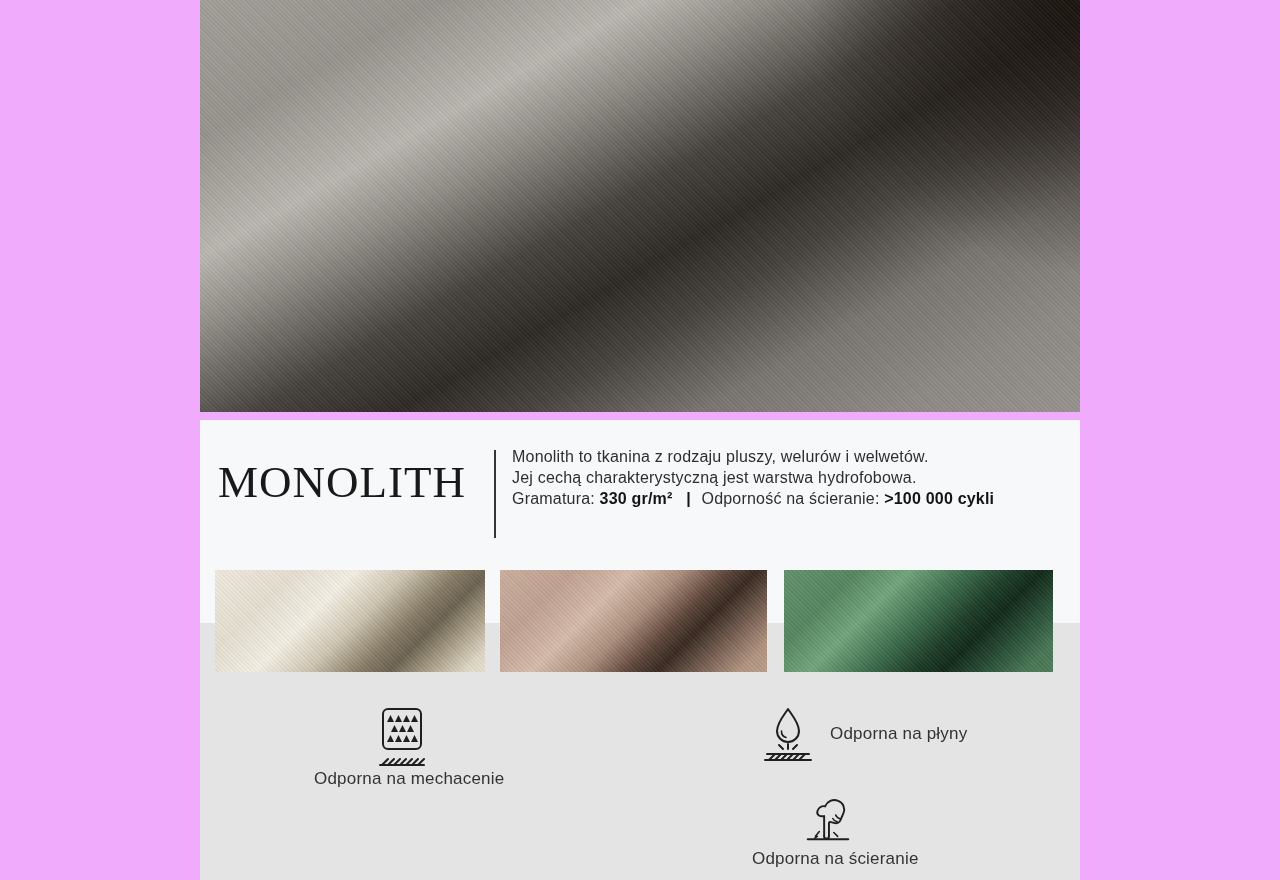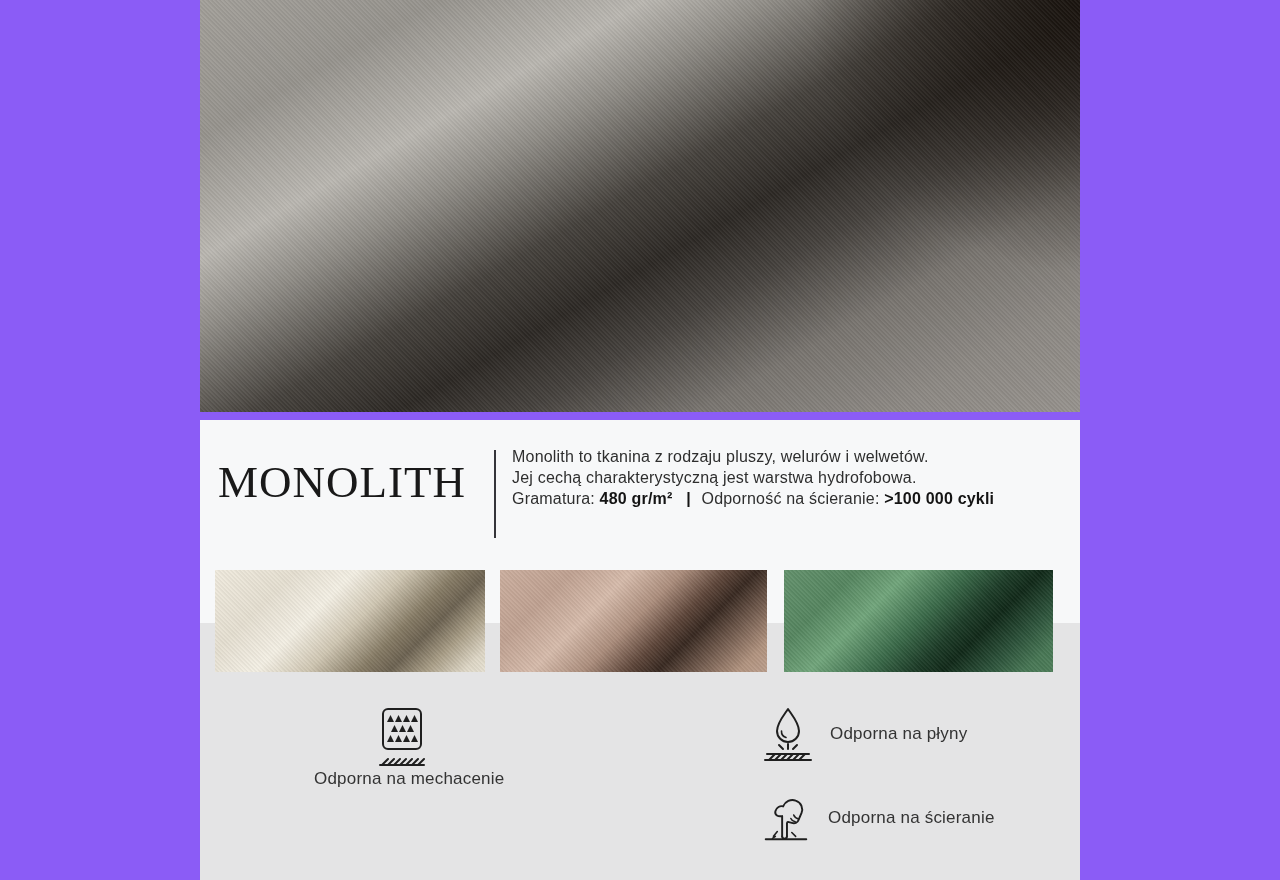--- a/index.html
+++ b/index.html
@@ -1,16 +1,16 @@
 <!DOCTYPE html>
 <html><head>
 <meta charset="utf-8">
 <style>
   html,body{margin:0;padding:0;background:#ffffff;}
-  .stage{position:relative;width:1280px;height:880px;background:#8b5cf6;overflow:hidden;
+  .stage{position:relative;width:1280px;height:880px;background:#f0abfc;overflow:hidden;
          font-family:"Liberation Sans",sans-serif;}
 
   
   .hero{position:absolute;left:200px;top:0;width:880px;height:412px;
     background:
       radial-gradient(circle at 100% 0%, rgba(24,18,13,0.95) 0%, rgba(24,18,13,0.6) 11%, rgba(24,18,13,0) 28%),
       linear-gradient(150deg,#a29f99 0%,#96938d 15%,#bab7b1 28%,#8f8c86 36%,#45413c 48%,
                       #2c2824 57%,#45413d 65%,#78746f 76%,#8c8883 88%,#96928d 100%);}
   .texture::after{content:"";position:absolute;inset:0;pointer-events:none;
       background:repeating-linear-gradient(45deg,rgba(255,255,255,0.05) 0 1px,rgba(0,0,0,0.045) 2px 3px);}
@@ -38,41 +38,41 @@
   .s3{left:784px;width:269px;
       background:linear-gradient(135deg,#63916c 0%,#55855f 20%,#71a57b 34%,#3a6a49 50%,
                  #1c3b27 62%,#102818 70%,#2c523a 82%,#477654 92%,#4d7d59 100%);}
 
   
   .features{position:absolute;left:200px;top:623px;width:880px;height:257px;background:#e4e4e5;}
   .feature{position:absolute;display:flex;align-items:center;}
   .f1{left:100px;top:84px;flex-direction:column;}
   .f2{left:560px;top:80px;}
   .f3{left:96px;top:164px;}
-  .f4{left:558px;top:164px;}
+  .f4{left:538px;top:164px;flex-direction:column;}
   .ficon{display:inline-flex;width:56px;height:62px;align-items:center;justify-content:center;}
   .ficon svg{display:block;}
   .flabel{margin-left:14px;font-size:17px;color:#333333;letter-spacing:0.2px;}
 </style>
 </head>
 <body>
 
 <div class="stage">
 
   <div class="hero texture"></div>
 
   <section class="info-panel">
     <h1 class="title">MONOLITH</h1>
     <div class="v-divider"></div>
     <div class="desc">
       <p>Monolith to tkanina z rodzaju pluszy, welurów i welwetów.</p>
       <p>Jej cechą charakterystyczną jest warstwa hydrofobowa.</p>
       <p class="spec">
         <span>Gramatura:</span>
-        <b>480 gr/m²</b>
+        <b>330 gr/m²</b>
         <b class="sep">|</b>
         <span>Odporność na ścieranie:</span>
         <b>&gt;100 000 cykli</b>
       </p>
     </div>
   </section>
 
   <div class="swatch s1 texture"></div>
   <div class="swatch s2 texture"></div>
   <div class="swatch s3 texture"></div>

